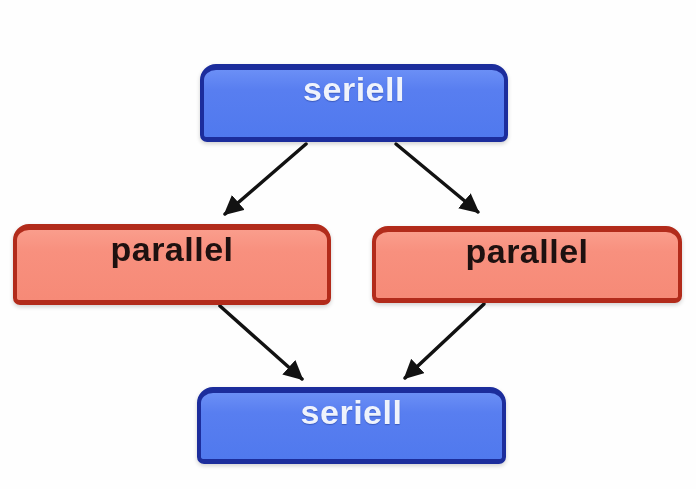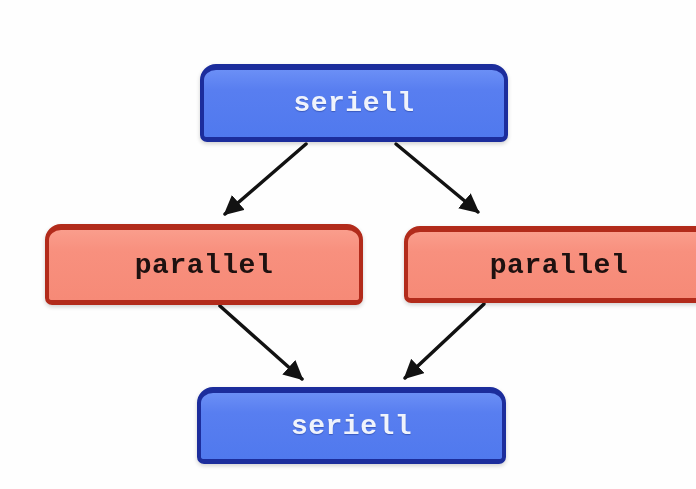--- a/index.html
+++ b/index.html
@@ -12,42 +12,40 @@
     position: relative;
     width: 696px;
     height: 489px;
     background: #fefefe;
     overflow: hidden;
   }
   .node {
     position: absolute;
     box-sizing: border-box;
     display: flex;
-    align-items: center;
+    align-items: flex-start;
     justify-content: center;
     border-style: solid;
     border-width: 6px 4px 5px 4px;
     border-radius: 16px 16px 7px 7px;
-    font-size: 28px;
+    font-size: 34px;
     font-weight: bold;
     letter-spacing: 0.5px;
     box-shadow: 0 2px 4px rgba(0,0,0,0.18);
-    font-family: Liberation Mono, monospace;
   }
   .node-blue {
     background: linear-gradient(180deg, #6b8ff6 0%, #587ef0 30%, #5079ee 100%);
     border-color: #1c2d9c;
     color: #eff3fc;
     text-shadow: 0 1px 1px rgba(20,40,120,0.4);
   }
   .node-red {
     background: linear-gradient(180deg, #fa9d8c 0%, #f8907e 30%, #f68a77 100%);
     border-color: #b22b1b;
     color: #1e1110;
-    margin-left: 32px;
   }
   .node .label { pointer-events: none; }
 
   #node-seriell-top    { left: 200px; top:  64px; width: 308px; height: 78px; }
   #node-parallel-left  { left:  13px; top: 224px; width: 318px; height: 81px; }
   #node-parallel-right { left: 372px; top: 226px; width: 310px; height: 77px; }
   #node-seriell-bottom { left: 197px; top: 387px; width: 309px; height: 77px; }
 
   .arrows {
     position: absolute;

